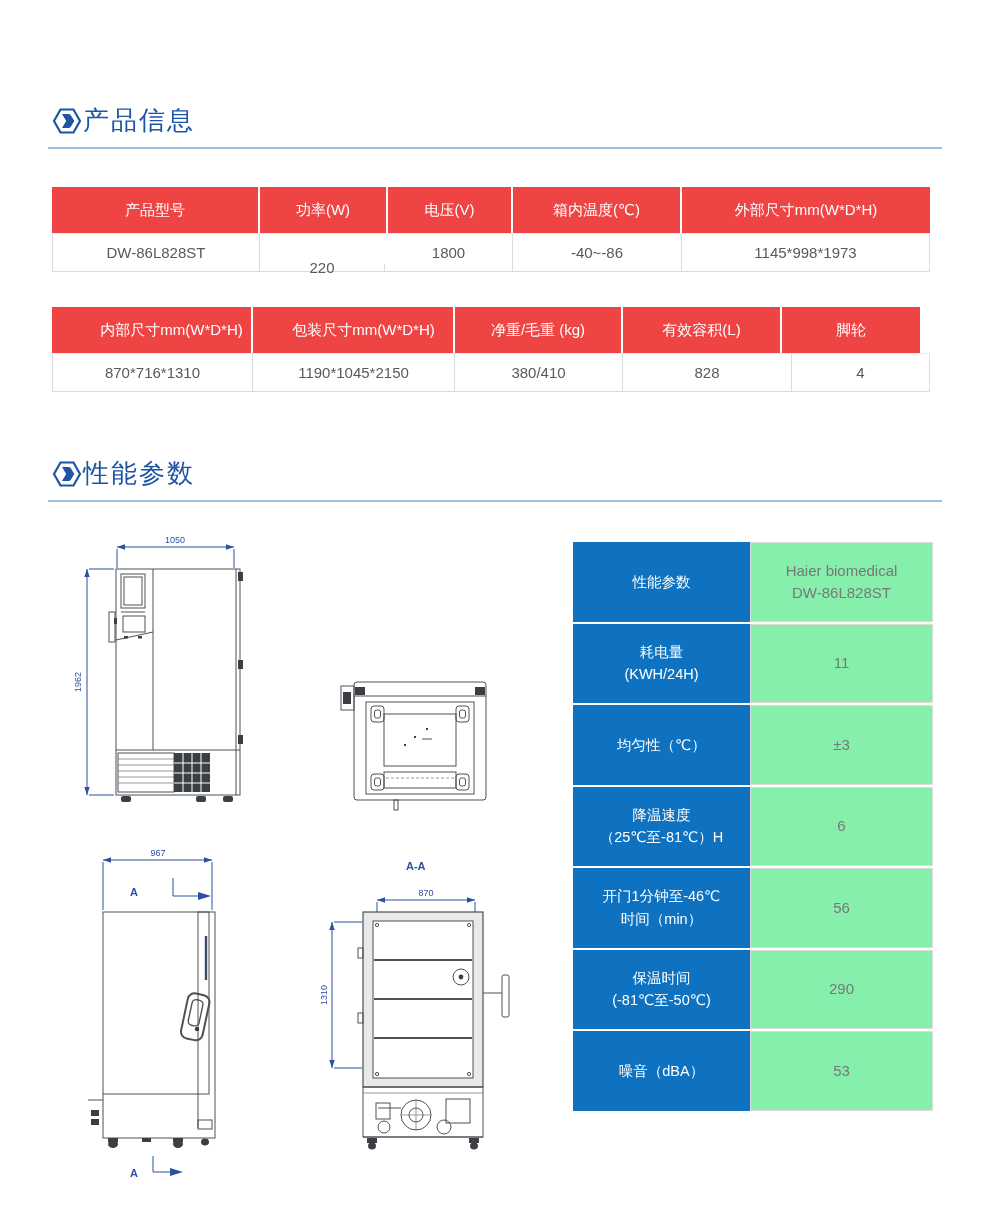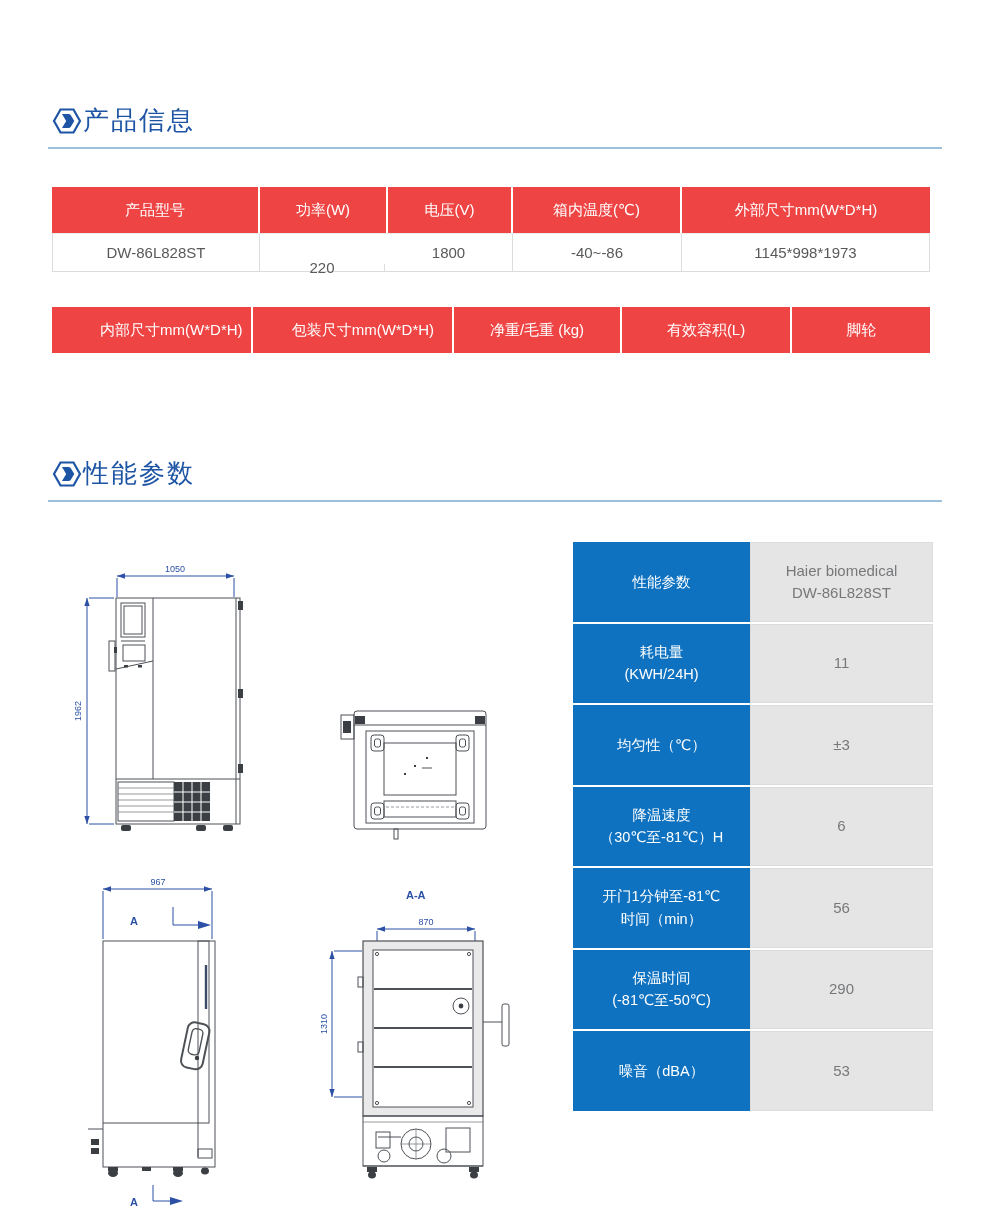--- a/index.html
+++ b/index.html
@@ -25,38 +25,38 @@
   .spec-vals{display:flex;height:39px;box-sizing:border-box;border:1px solid #dcdcdc;border-top:1px solid #ececec;background:#fff;}
   .spec-vals .cell{
     box-sizing:border-box;color:#58595b;font-size:15px;
     display:flex;align-items:center;justify-content:center;border-right:1px solid #dcdcdc;
   }
   .spec-vals .cell:last-child{border-right:none;}
   
   .t1c0{width:208px;} .t1c1{width:125px;} .t1c2{width:128px;} .t1c3{width:169px;} .t1c4{width:248px;}
   .v1c0{width:207px;} .v1c1{width:125px;margin-top:30px;} .v1c2{width:128px;} .v1c3{width:169px;} .v1c4{width:247px;}
   
-  .t2c0{width:201px;padding-left:40px;} .t2c1{width:202px;padding-left:21px;} .t2c2{width:168px;} .t2c3{width:171px;} .t2c4{width:138px;}
+  .t2c0{width:201px;padding-left:40px;} .t2c1{width:202px;padding-left:21px;} .t2c2{width:168px;} .t2c3{width:159px;} .t2c4{width:138px;}
   .v2c0{width:200px;} .v2c1{width:202px;} .v2c2{width:168px;} .v2c3{width:169px;} .v2c4{width:137px;}
 
   
   .perf-table{position:absolute;left:573px;top:542px;width:360px;display:flex;flex-direction:column;gap:2px;}
   .perf-row{display:flex;height:79.5px;}
   .perf-label{
     width:177px;background:#0e72c0;color:#ffffff;font-size:14.5px;line-height:1.55;
     display:flex;flex-direction:column;align-items:center;justify-content:center;text-align:center;
   }
   .perf-value{
-    width:183px;box-sizing:border-box;background:#e5e5e5;border:1px solid #dcdcdc;
+    width:183px;box-sizing:border-box;background:#86efac;border:1px solid #dcdcdc;
     color:#77787a;font-size:15px;line-height:1.45;
     display:flex;flex-direction:column;align-items:center;justify-content:center;text-align:center;
   }
 
   
-  .drawing{position:absolute;margin-top:29px;}
+  .drawing{position:absolute;}
   svg .ln{stroke:#4d5156;stroke-width:1;fill:none;}
   svg .lnthin{stroke:#6a6d72;stroke-width:.7;fill:none;}
   svg .dark{fill:#3b3e42;stroke:none;}
   svg .dim{stroke:#2b50a5;stroke-width:1;fill:none;}
   svg .dimfill{fill:#2b50a5;stroke:none;}
   svg .dimtext{fill:#2b50a5;font-size:9px;font-family:"Liberation Sans","DejaVu Sans",sans-serif;}
   svg .marktext{fill:#2b50a5;font-size:11px;font-weight:bold;font-family:"Liberation Sans","DejaVu Sans",sans-serif;}
 </style>
 </head>
 <body>
@@ -89,20 +89,27 @@
   </div>
 </div>
 
 <div class="spec-table" style="top:307px;">
   <div class="spec-head">
     <div class="cell t2c0">内部尺寸mm(W*D*H)</div>
     <div class="cell t2c1">包装尺寸mm(W*D*H)</div>
     <div class="cell t2c2">净重/毛重 (kg)</div>
     <div class="cell t2c3">有效容积(L)</div>
     <div class="cell t2c4">脚轮</div>
+  </div>
+  <div class="spec-vals">
+    <div class="cell v2c0">870*716*1310</div>
+    <div class="cell v2c1">1190*1045*2150</div>
+    <div class="cell v2c2">380/410</div>
+    <div class="cell v2c3">828</div>
+    <div class="cell v2c4">4</div>
   </div>
 </div>
 
 <div class="section-header" style="top:456px;">
   <span style="display:inline-flex;">
     <svg width="30" height="32" viewBox="0 0 30 32">
       <polygon points="2,16 8.5,4.5 21.5,4.5 28,16 21.5,27.5 8.5,27.5" fill="none" stroke="#1d55a4" stroke-width="2.2"></polygon>
       <path d="M10,9 L16.5,9 Q18,9 18.8,10.3 L22.3,16 L18.8,21.7 Q18,23 16.5,23 L10,23 L14.2,16 Z" fill="#1d55a4"></path>
     </svg>
   </span>
@@ -332,30 +339,30 @@
       <span>均匀性（℃）</span>
     </div>
     <div class="perf-value">
       <span>±3</span>
     </div>
   </div>
 
   <div class="perf-row">
     <div class="perf-label">
       <span>降温速度</span>
-      <span>（30℃至-81℃）H</span>
+      <span>（25℃至-81℃）H</span>
     </div>
     <div class="perf-value">
       <span>6</span>
     </div>
   </div>
 
   <div class="perf-row">
     <div class="perf-label">
-      <span>开门1分钟至-81℃</span>
+      <span>开门1分钟至-46℃</span>
       <span>时间（min）</span>
     </div>
     <div class="perf-value">
       <span>56</span>
     </div>
   </div>
 
   <div class="perf-row">
     <div class="perf-label">
       <span>保温时间</span>

